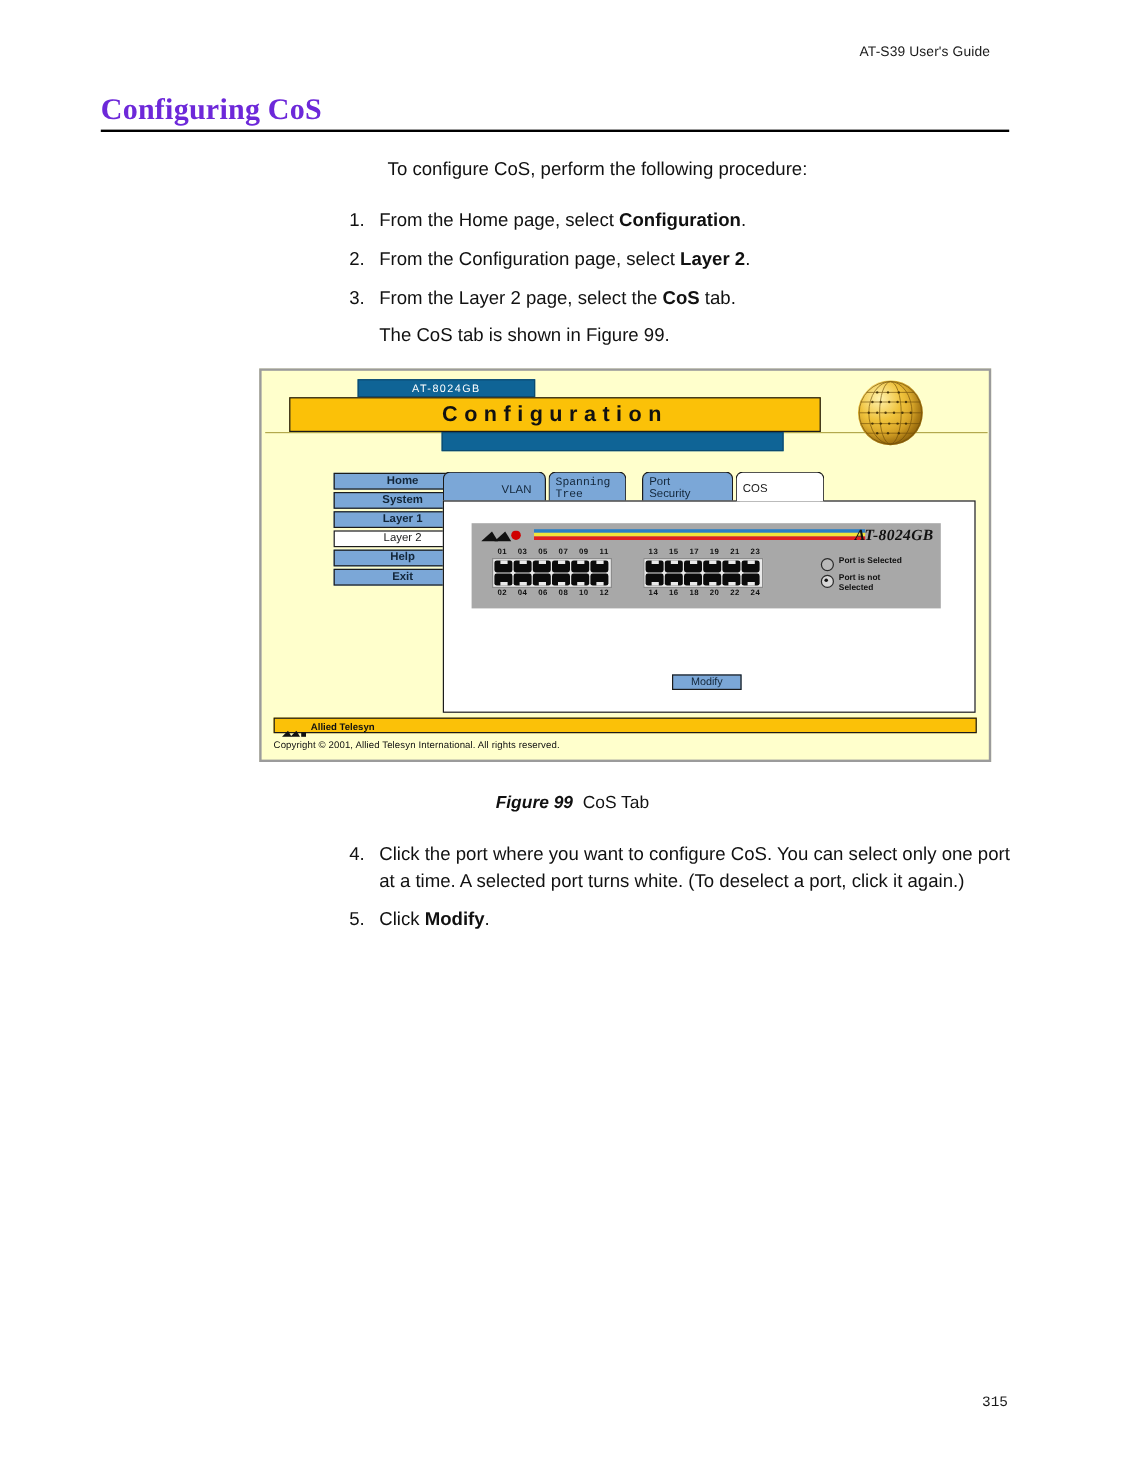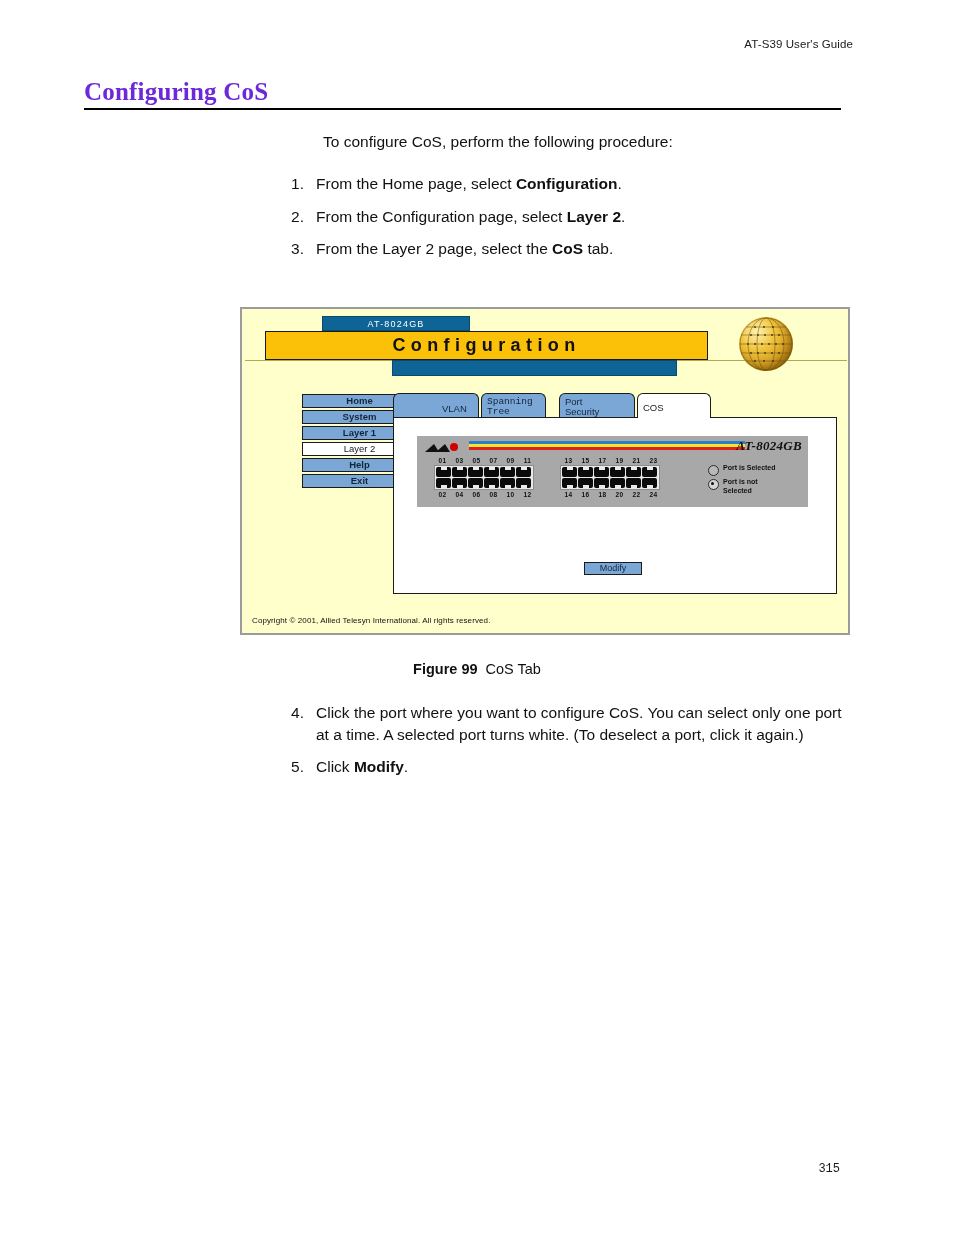--- a/index.html
+++ b/index.html
@@ -13,21 +13,21 @@
     position: relative;
     font-family: "Liberation Sans", sans-serif;
     color: #000000;
     overflow: hidden;
   }
 
   
   .running-header {
     position: absolute;
     top: 38px;
-    right: 101px;
+    right: 129px;
     font-size: 11.5px;
     color: #1a1a1a;
     letter-spacing: 0.1px;
     white-space: nowrap;
     margin-left: 29px;
   }
 
   
   .page-title {
     position: absolute;
@@ -83,21 +83,21 @@
   .substep {
     margin-top: 9px;
     font-size: 15.5px;
     color: #111;
   }
   b { font-weight: bold; }
 
   
   .figure-wrap {
     position: absolute;
-    left: 240px;
+    left: 216px;
     top: 307px;
     width: 610px;
     height: 328px;
   }
   .figure-frame {
     position: absolute;
     inset: 0;
     border: 2px solid #9b9b9b;
     background: #ffffcc;
     box-sizing: border-box;
@@ -418,21 +418,21 @@
   
   .caption {
     position: absolute;
     left: 0;
     top: 661px;
     width: 954px;
     text-align: center;
     font-size: 14.5px;
     color: #111;
   }
-  .caption b { font-weight: bold; }
+  .caption b { font-weight: bold; font-style: italic; }
 
   
   .page-num {
     position: absolute;
     right: 114px;
     top: 1162px;
     font-size: 12px;
     color: #1a1a1a;
     font-family: Liberation Mono, monospace;
   }
@@ -449,20 +449,21 @@
 
 <ol class="steps first">
   <li>
     <span class="num">1.</span><span>From the Home page, select </span><b>Configuration</b><span>.</span>
   </li>
   <li>
     <span class="num">2.</span><span>From the Configuration page, select </span><b>Layer 2</b><span>.</span>
   </li>
   <li>
     <span class="num">3.</span><span>From the Layer 2 page, select the </span><b>CoS</b><span> tab.</span>
+    <div class="substep">The CoS tab is shown in Figure 99.</div>
   </li>
 </ol>
 
 <div class="figure-wrap">
   <div class="figure-frame">
 
     <div class="tab-chip">AT-8024GB</div>
 
     <div class="banner-hairline"></div>
     <div class="banner-underbar"></div>
@@ -651,20 +652,30 @@
                 <div>Selected</div>
               </div>
             </div>
           </div>
         </div>
 
         <div class="modify-btn">Modify</div>
       </div>
     </div>
 
+    <div class="footer-bar">
+      <div class="footer-logo-mark">
+        <svg width="21" height="6" viewBox="0 0 21 6" aria-hidden="true">
+          <polygon points="0,5 5,0 8,5" fill="#111"></polygon>
+          <polygon points="7,5 12,0 15,5" fill="#111"></polygon>
+          <rect x="16" y="1" width="4" height="4" fill="#111"></rect>
+        </svg>
+      </div>
+      <div class="footer-logo-text">Allied Telesyn</div>
+    </div>
     <div class="copyright">Copyright © 2001, Allied Telesyn International. All rights reserved.</div>
   </div>
 </div>
 
 <div class="caption">
   <b>Figure 99</b>&nbsp; <span>CoS Tab</span>
 </div>
 
 <ol class="steps second">
   <li>

